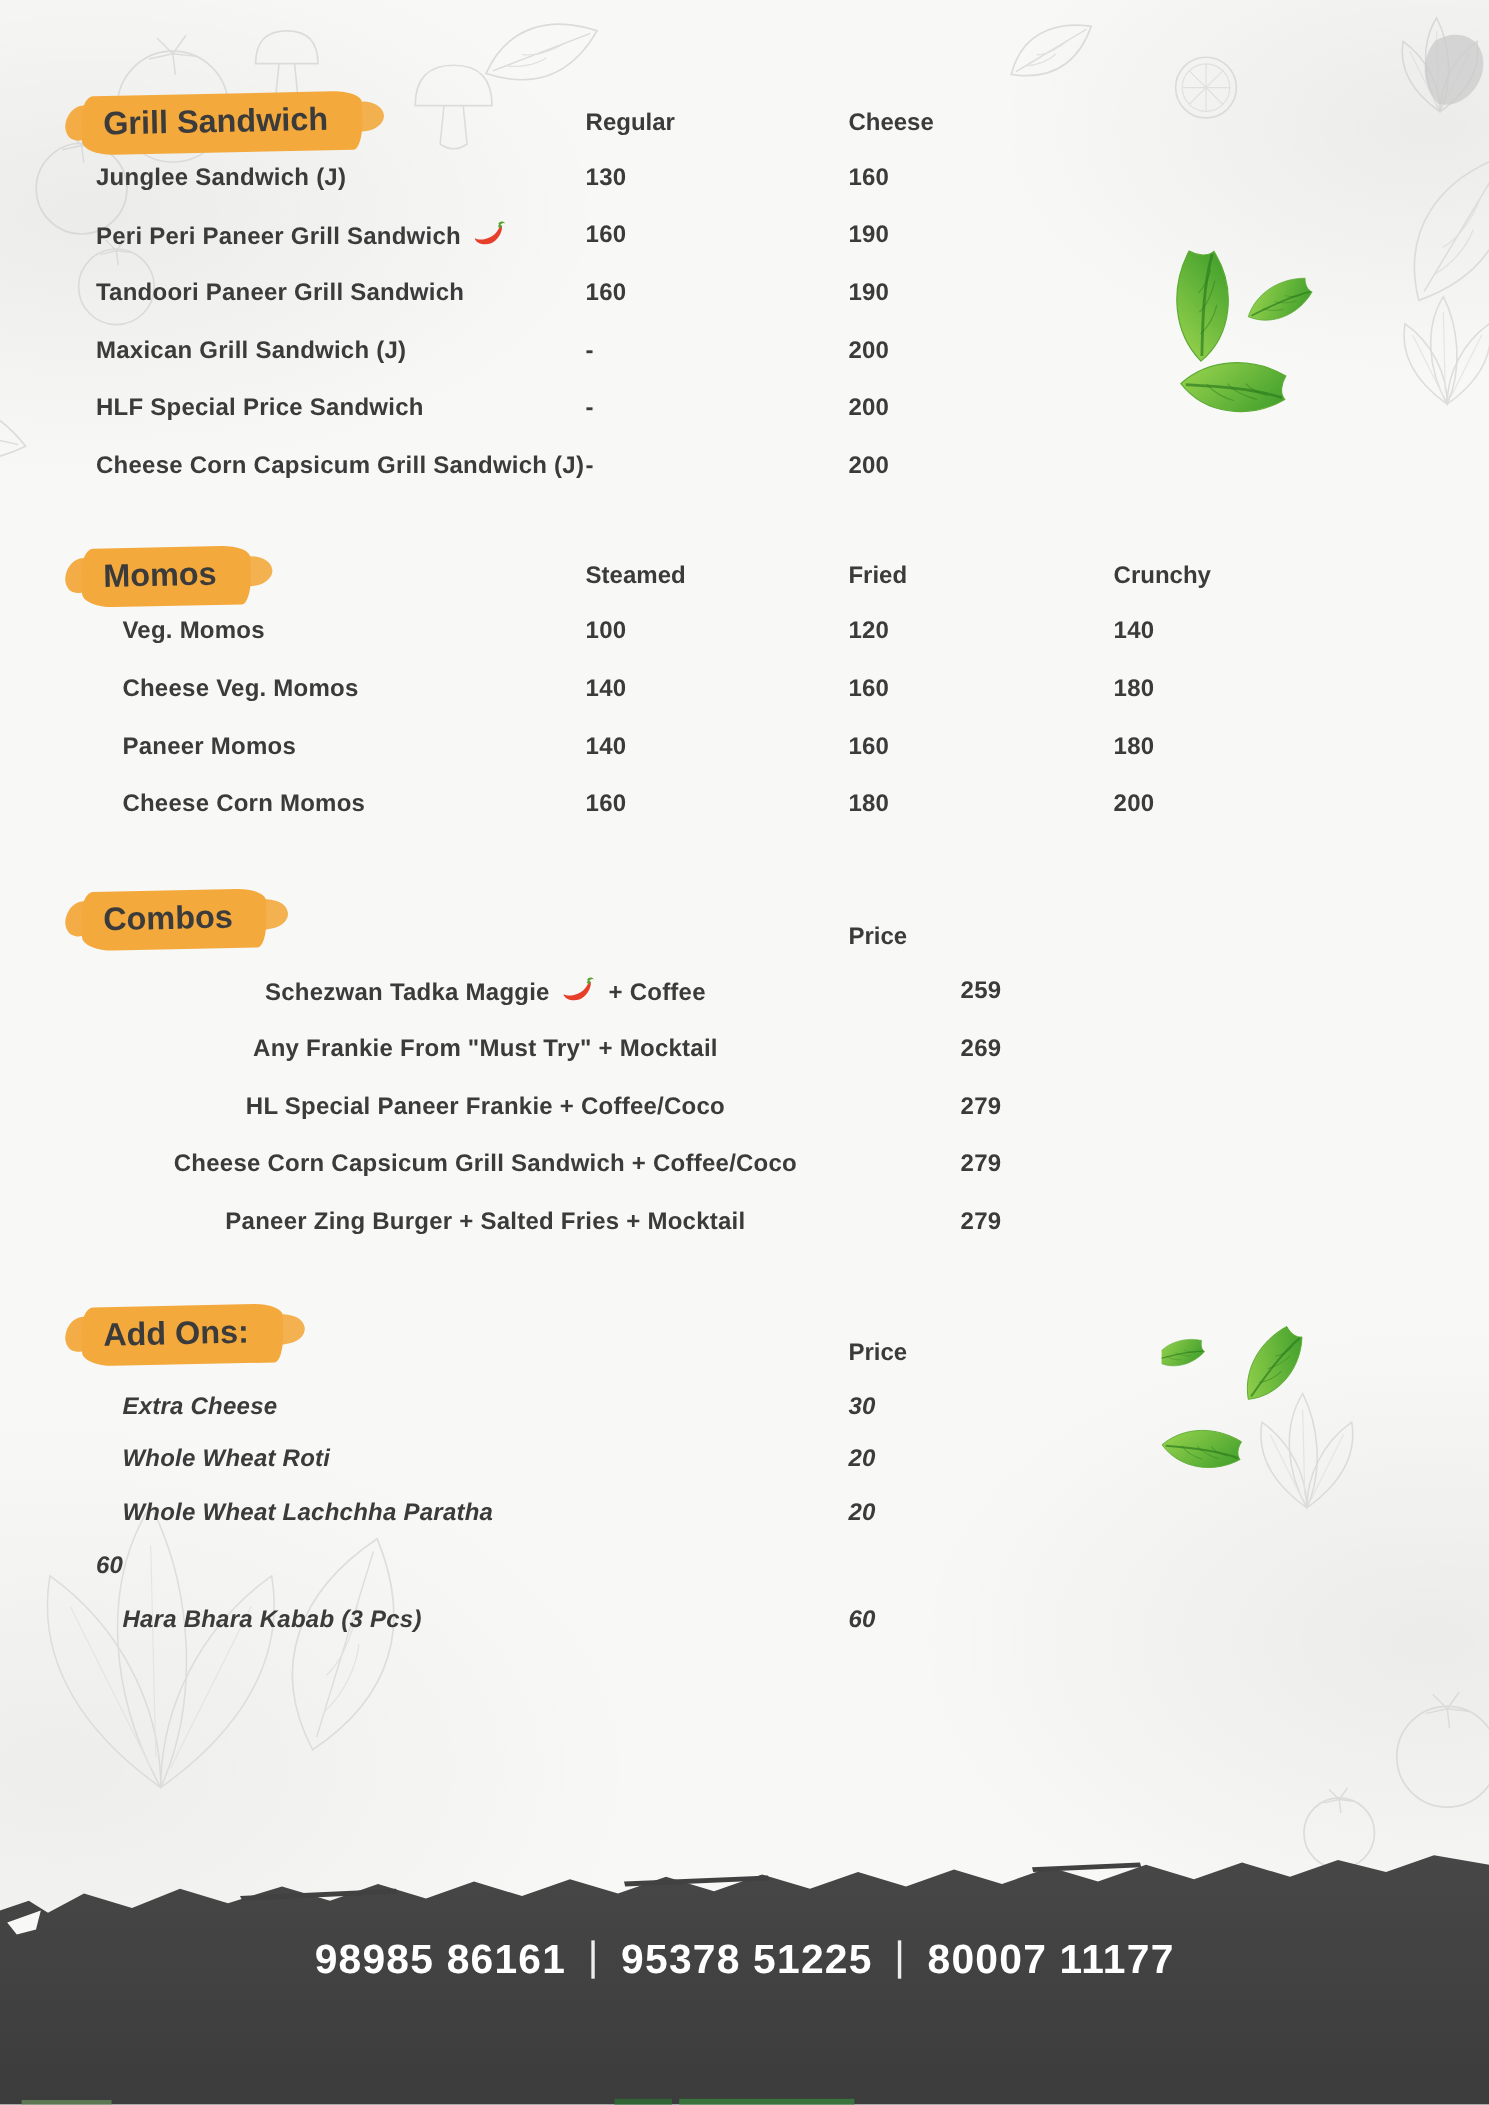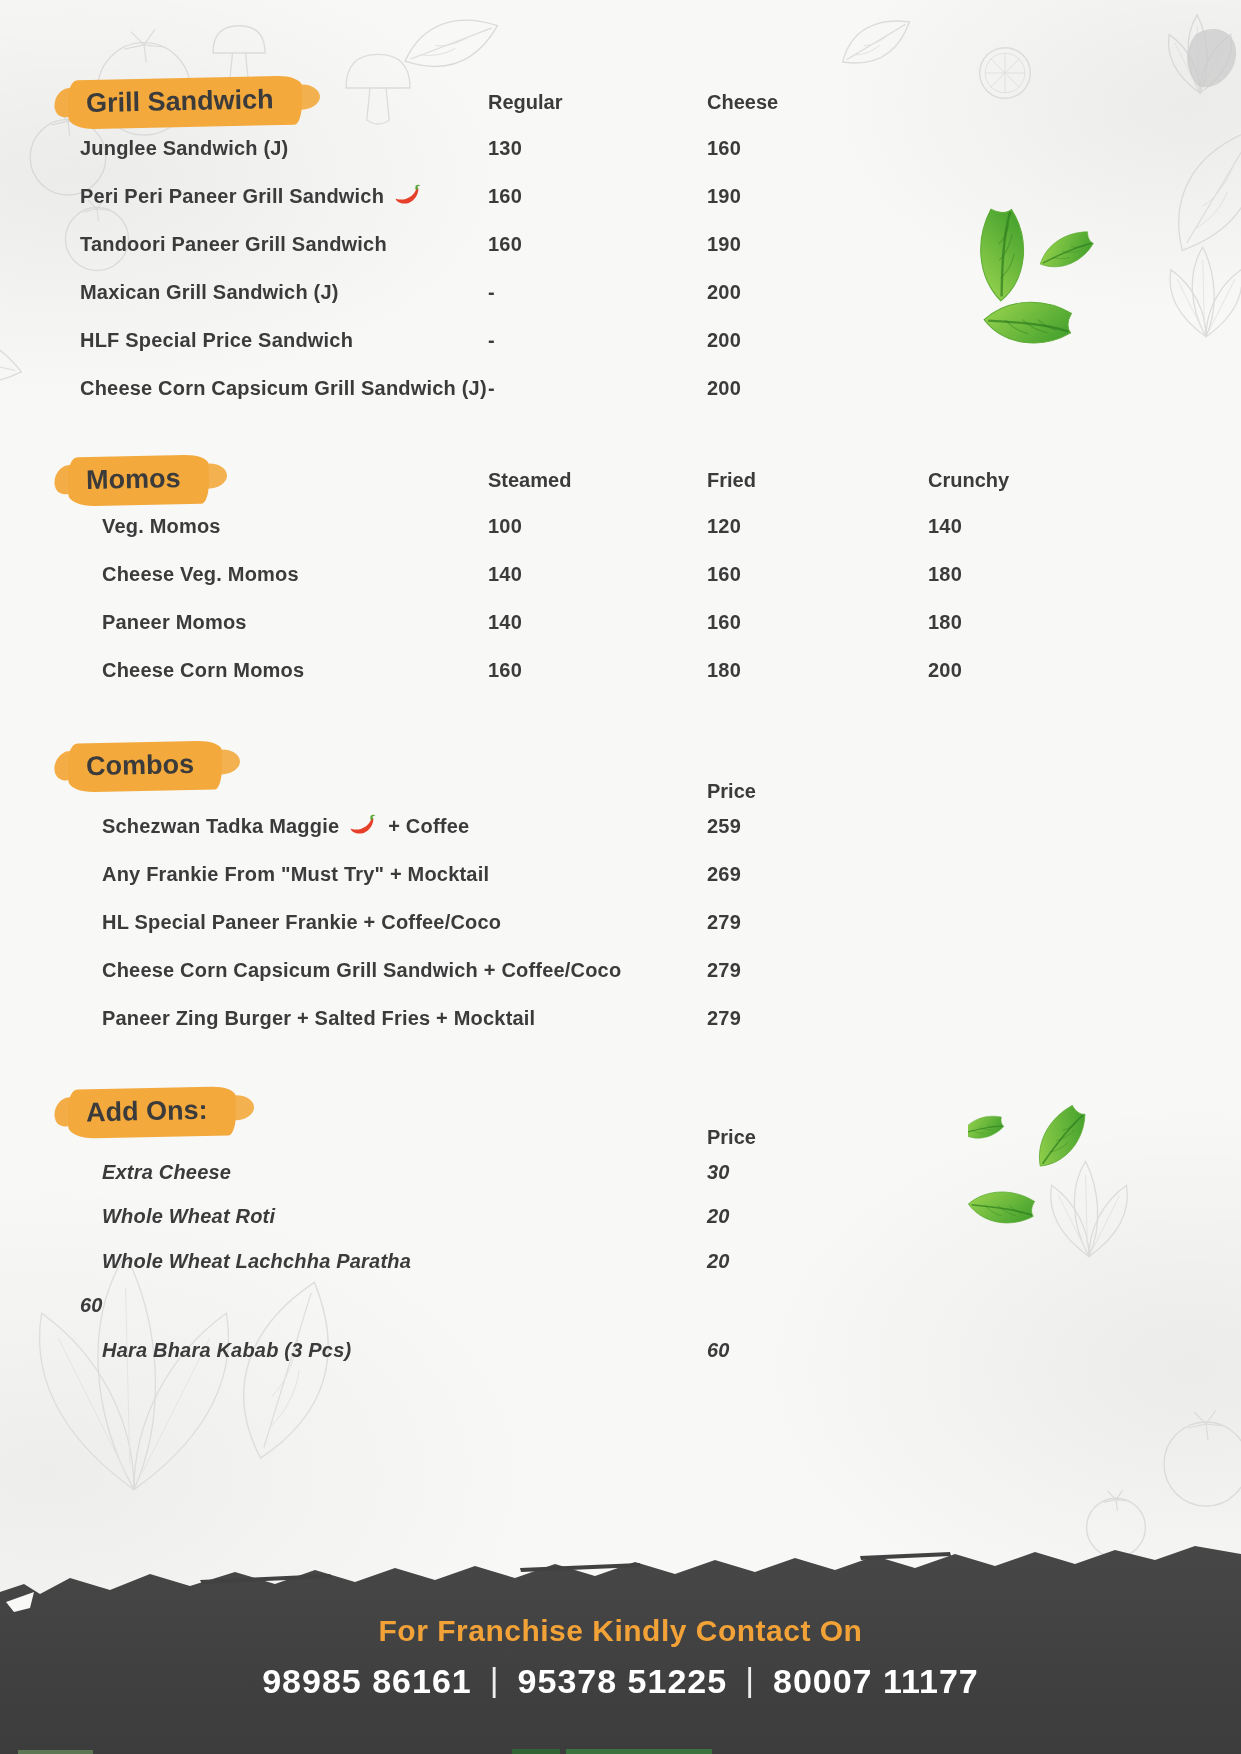--- a/index.html
+++ b/index.html
@@ -26,23 +26,23 @@
   .grid4{display:grid;grid-template-columns:408px 219px 221px 220px;}
   .grid2{display:grid;grid-template-columns:627px 221px 240px;}
   .cell{white-space:nowrap;}
 
   .sec-header{height:46px;align-items:center;}
   .row{height:48px;align-items:center;}
   .sec-addons .row{height:44.5px;font-style:italic;}
   .sec-momos{margin-top:44px;}
   .sec-combos{margin-top:48px;}
   .sec-addons{margin-top:46px;}
-  .sec-combos .rows{margin-top:14px;}
+  .sec-combos .rows{margin-top:14px;text-align:center;}
   .sec-addons .rows{margin-top:16px;}
-  .price-label{position:relative;top:25px;}
+  .price-label{position:relative;top:15px;}
 
   .brush{
     position:relative;display:inline-block;margin-left:-12px;
     background:#F3A93C;color:#3b3b3b;
     font-size:27px;font-weight:bold;line-height:1;
     padding:10px 28px 12px 18px;
     border-radius:10px 24px 8px 26px / 20px 10px 24px 12px;
     transform:rotate(-1.2deg);
   }
   .brush::before{
@@ -316,21 +316,20 @@
         <stop offset="1" stop-color="#3c3c3c"></stop>
       </linearGradient>
     </defs>
     <polygon fill="url(#fgrad)" points="0,64 24,56 40,66 70,50 110,62 150,46 190,58 235,44 275,56 315,42 355,54 395,40 435,52 475,38 515,50 555,36 595,48 635,34 675,46 715,32 755,44 795,30 835,42 875,28 915,40 955,26 995,38 1035,24 1075,36 1115,22 1155,32 1195,18 1241,26 1241,226 0,226"></polygon>
     <polygon fill="#414141" points="200,52 330,46 332,50 202,56"></polygon>
     <polygon fill="#414141" points="520,40 640,35 641,39 521,44"></polygon>
     <polygon fill="#414141" points="860,28 950,24 951,28 861,32"></polygon>
     <polygon fill="#f8f8f7" points="6,74 34,64 30,80 14,84"></polygon>
   </svg>
   <div class="footer-text">
-    <div class="f-line1">For Franchise Kindly Contact On</div>
     <div class="f-phones">
       <span>98985 86161</span><span class="f-sep">|</span><span>95378 51225</span><span class="f-sep">|</span><span>80007 11177</span>
     </div>
   </div>
 </div>
 
 <div class="green-strip gs1"></div>
 <div class="green-strip gs2"></div>
 <div class="green-strip gs3"></div>
 

